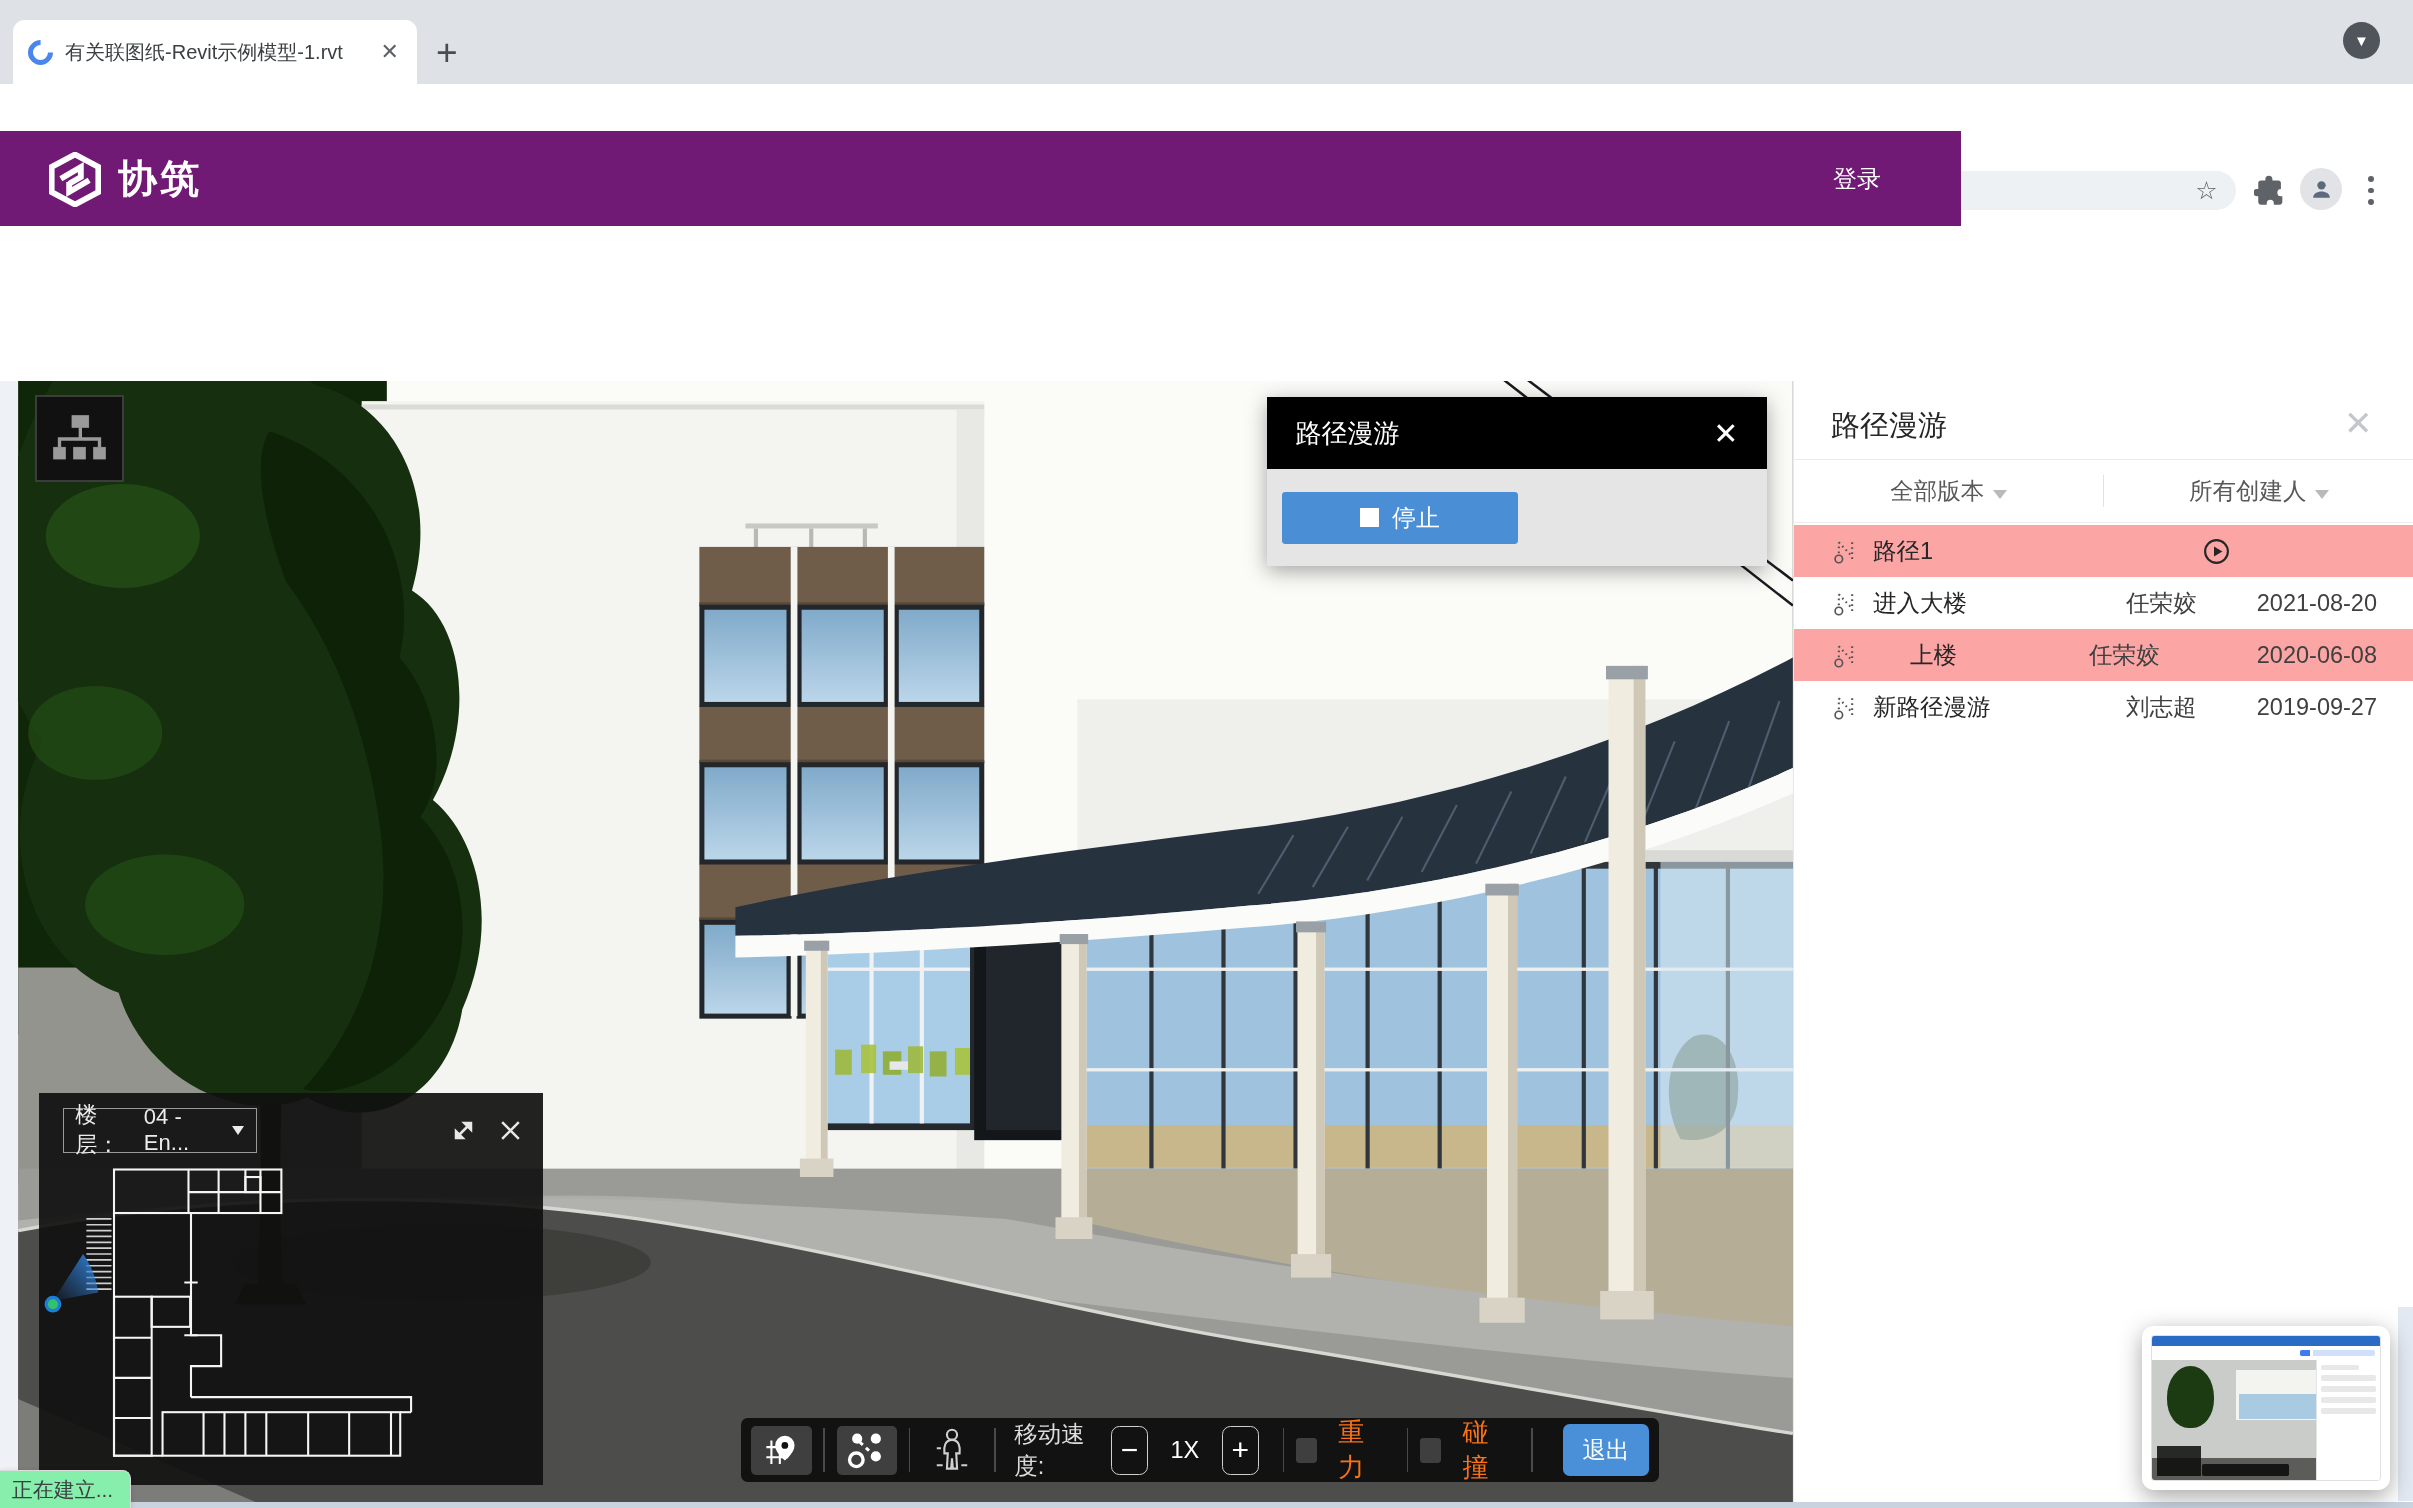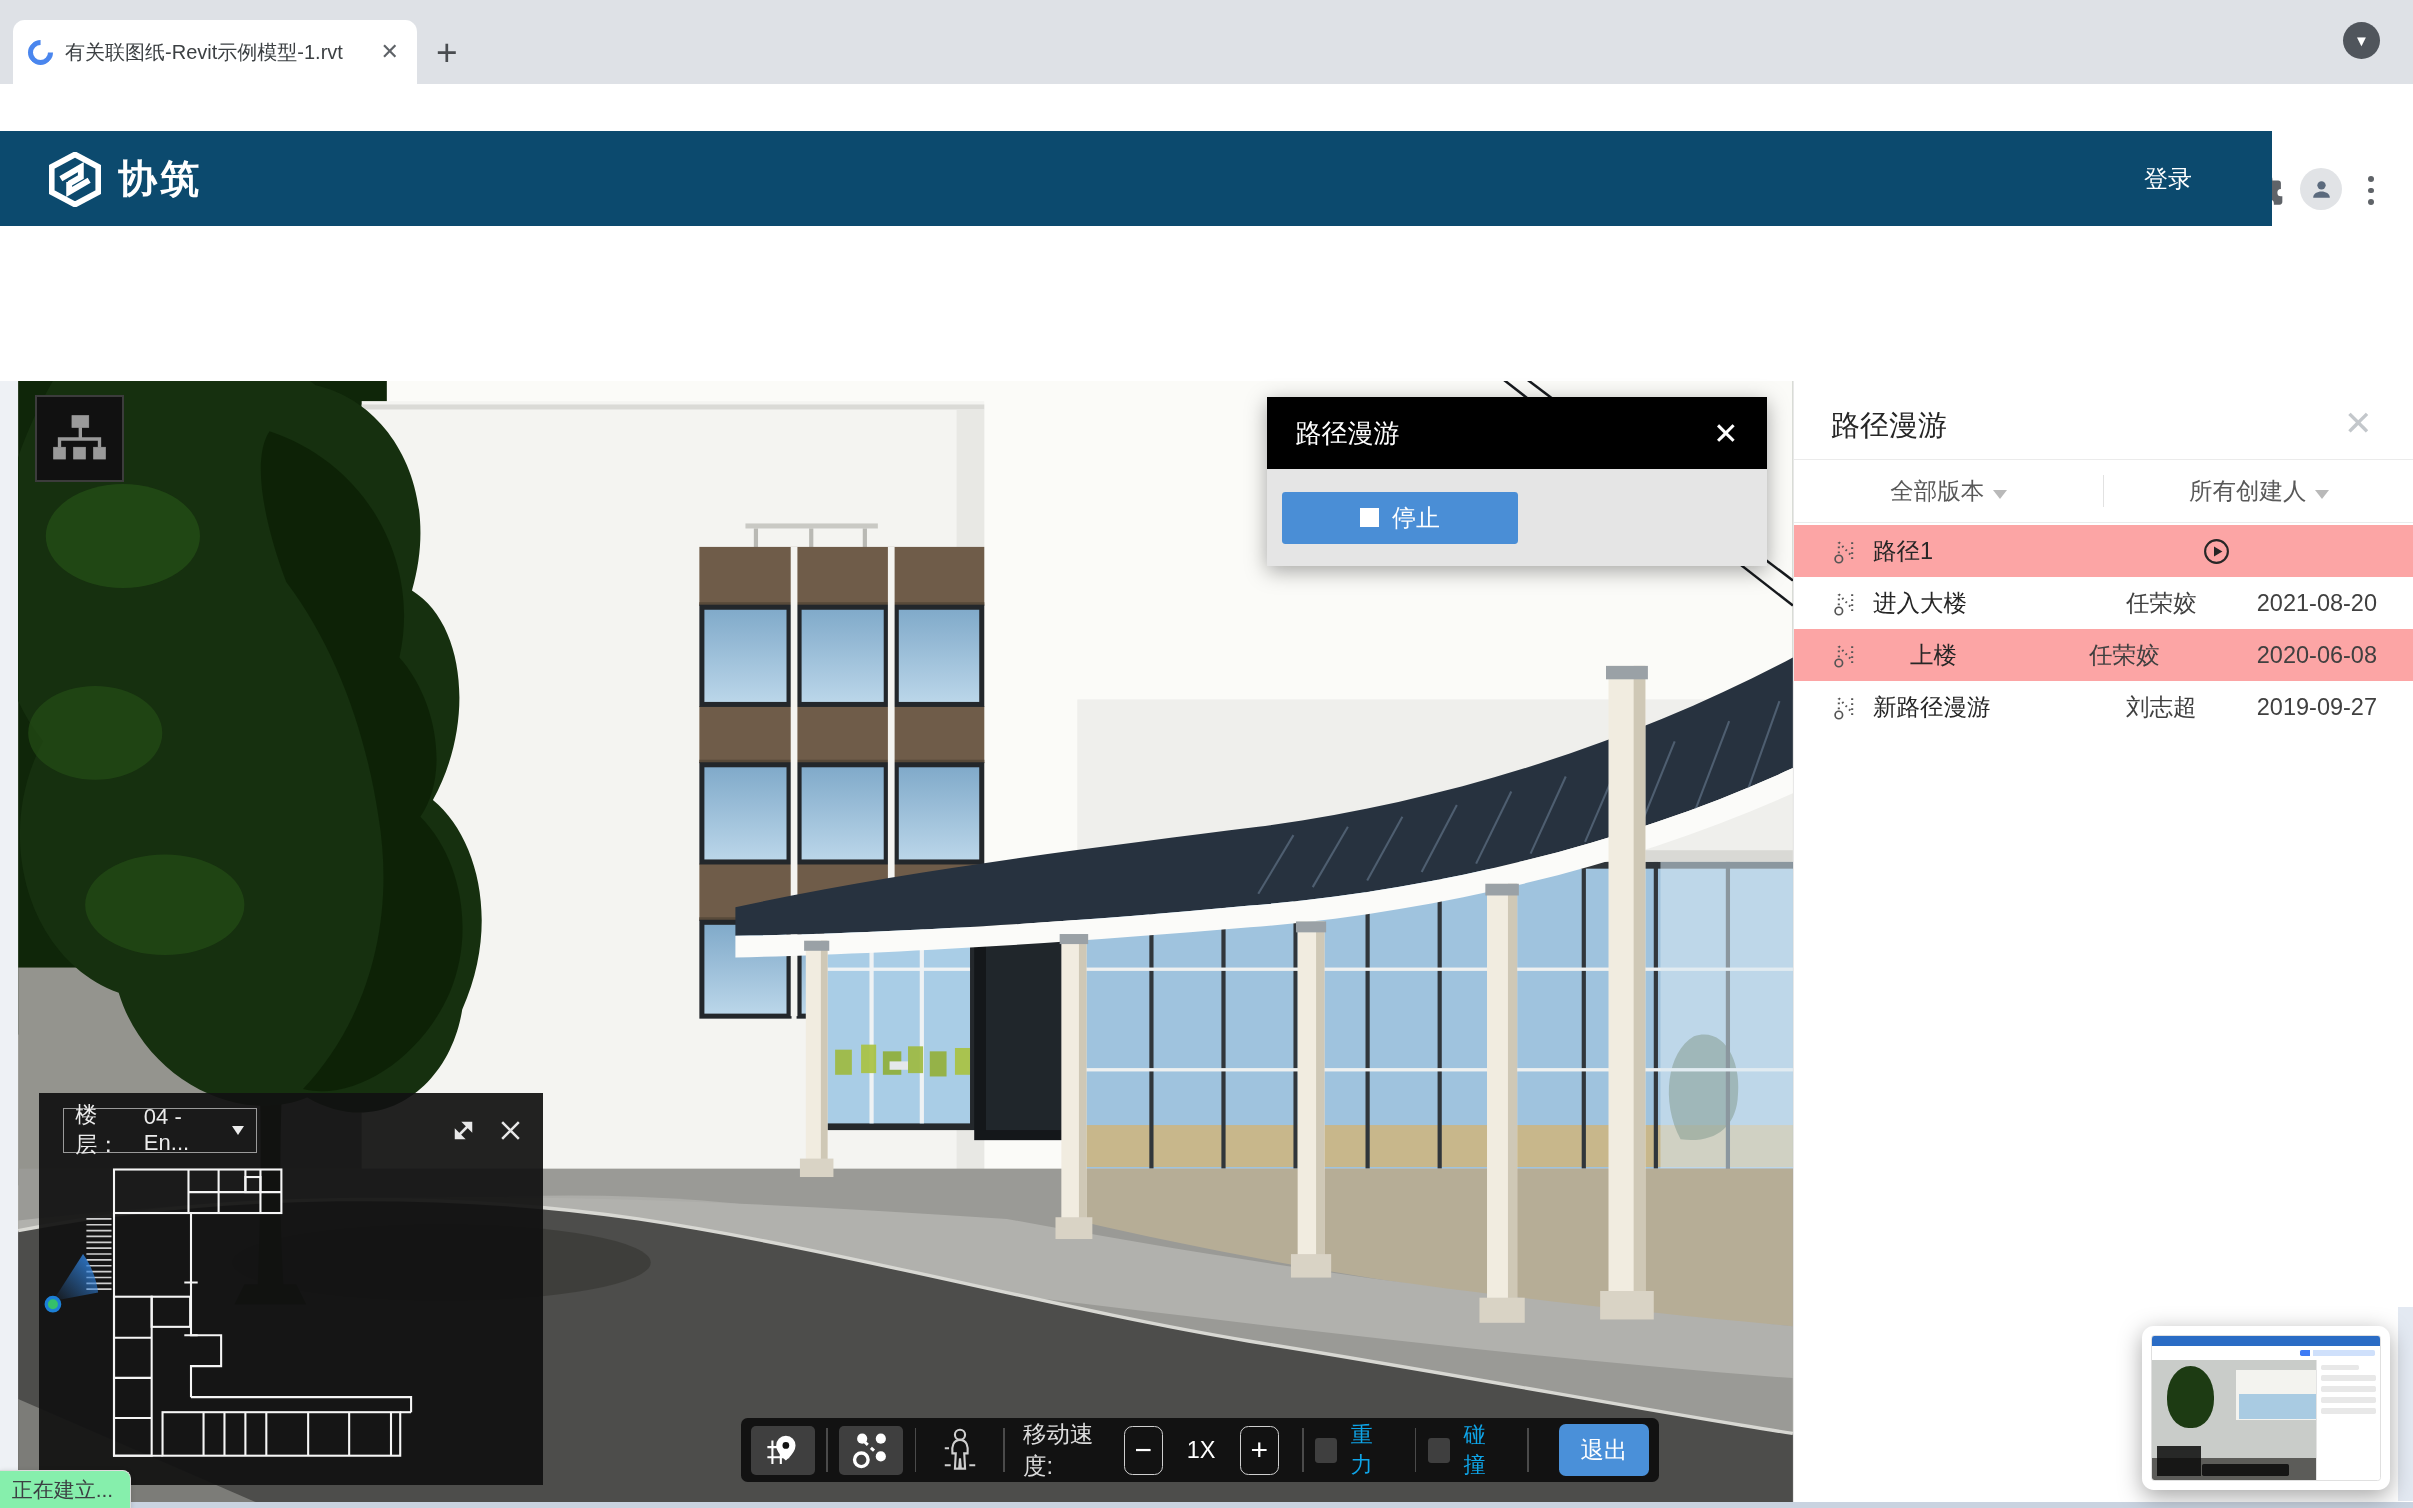--- a/index.html
+++ b/index.html
@@ -24,21 +24,21 @@
   .url { font-size:22.6px; color:#202124; white-space:nowrap; flex:1; }
   .url .dim { color:#5f6368; }
   .pill-star { font-size:25px; color:#5f6368; }
   .chrome-ic { top:87px; color:#5f6368; }
   .avatar { left:2300px; top:84px; width:42px; height:42px; border-radius:50%; background:#e1e3e6; display:flex; align-items:center; justify-content:center; }
   .avatar svg { width:25px; height:25px; fill:#5b6a7d; }
   .kebab { left:2368px; top:87px; width:6.7px; height:39px; display:flex; flex-direction:column; justify-content:center; gap:5.9px; }
   .kebab i { width:5.9px; height:5.9px; background:#5f6368; border-radius:50%; }
 
   
-  .appbar { left:0; top:131px; width:2272px; height:96px; background:#0c4a6e; display:flex; align-items:center; }
+  .appbar { left:0; top:131px; width:1961px; height:96px; background:#701a75; display:flex; align-items:center; }
   .logo { margin-left:49px; }
   .brand { color:#fff; font-size:39px; font-weight:bold; margin-left:17px; letter-spacing:3.4px; }
   .login { position:absolute; right:80px; color:#fff; font-size:24px; }
 
   
   .docbar { left:0; top:226px; width:2413px; height:155px; background:#fff; }
   .rvt { left:39px; top:265px; width:54px; height:67px; background:#2ba0f2; border-radius:6.7px; position:absolute; }
   .rvt:before { content:""; position:absolute; right:0; top:0; width:18.4px; height:18.4px; background:#8ed0fa; border-radius:0 6.7px 0 8.4px; }
   .rvt span { position:absolute; left:0; right:0; bottom:10px; text-align:center; color:#fff; font-weight:bold; font-size:17.6px; }
   .doc-title { left:117px; top:272px; font-size:28px; color:#262626; font-weight:500; }
@@ -89,21 +89,21 @@
   .mm-ic { margin-left:auto; display:flex; gap:22px; margin-right:20px; }
 
   .vtoolbar { left:741px; top:1418px; width:918px; height:64px; background:#121212; border-radius:6.7px; display:flex; align-items:center; padding:0 10px; }
   .tb-btn { width:72px; height:49px; border-radius:5px; display:flex; align-items:center; justify-content:center; }
   .tb-btn.on { background:#3f3f3f; }
   .tb-sep { width:1.7px; height:44px; background:#4a4a4a; margin:0 11.7px; }
   .tb-label { color:#dcdcdc; font-size:23.5px; margin:0 11.7px 0 6.7px; }
   .stepper { width:44px; height:49px; border:1.7px solid #cfcfcf; border-radius:8.4px; color:#fff; font-size:30px; display:flex; align-items:center; justify-content:center; }
   .speed { color:#fff; font-size:23.5px; width:87px; text-align:center; }
   .chk { width:25px; height:25px; background:#3f3f3f; border-radius:3.4px; margin-right:13.4px; }
-  .chk-label { color:#0ea5e9; font-size:22px; }
+  .chk-label { color:#f97316; font-size:26px;margin-left:8px; }
   .exitbtn { width:102px; height:52px; background:#4a90d9; border-radius:6.7px; color:#fff; font-size:23.5px; display:flex; align-items:center; justify-content:center; margin-left:18.4px; }
 
   .statuspill { left:0px; top:1470px; height:39px; background:#86efac; border:0.8px solid #dcdcdc; border-left:none; border-radius:0 8.4px 0 0; display:flex; align-items:center; padding:0 17px 0 11.7px; font-size:21px; color:#3c4043; box-shadow:0 1.7px 5px rgba(0,0,0,.15); }
 
   .bottomstrip { left:0; top:1502px; width:2413px; height:6.7px; background:#c9d3e0; }
   .rightstrip { left:2398px; top:1307px; width:15px; height:194px; background:#e3e9f2; }
 
   
   .pip { left:2142px; top:1326px; width:248px; height:164px; background:#fff; border-radius:11.7px; box-shadow:0 6.7px 23.5px rgba(0,0,0,.35); padding:9.2px; }
   .pip-in { width:100%; height:100%; border:0.8px solid #e0e0e0; border-radius:3.4px; overflow:hidden; display:flex; flex-direction:column; }

